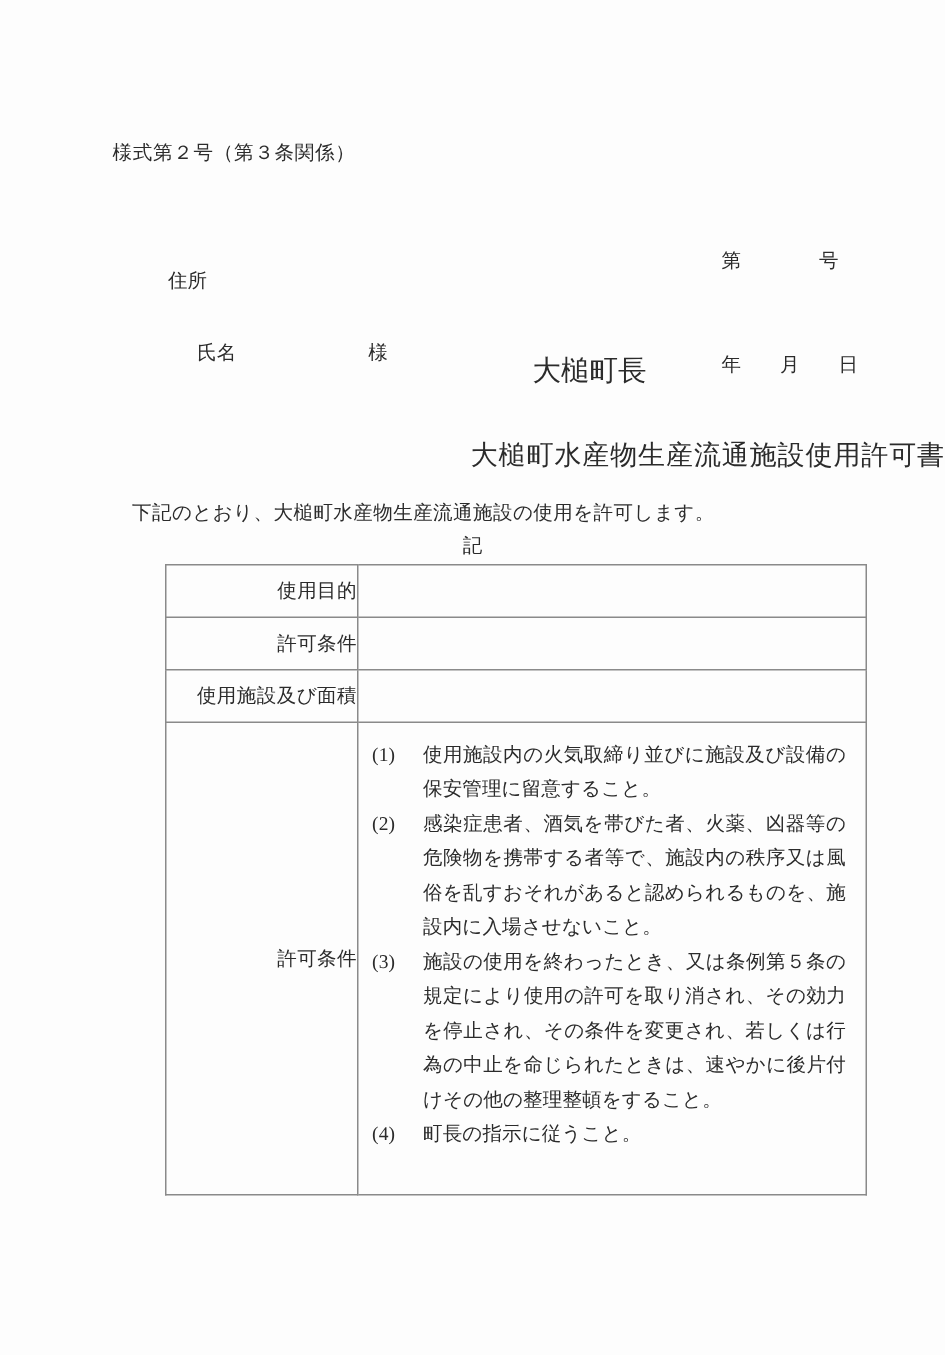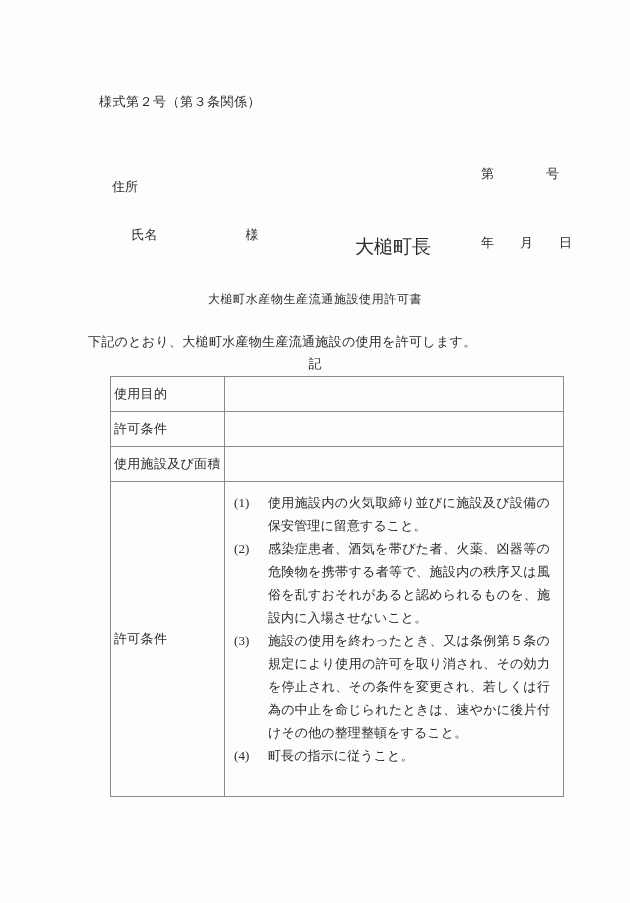--- a/index.html
+++ b/index.html
@@ -25,21 +25,20 @@
   }
 
   
   .form-number {
     position: absolute;
     left: 75px;
     top: 93px;
     font-size: 13px;
     letter-spacing: 0.5px;
     white-space: nowrap;
-    margin-left: 24px;
   }
 
   .doc-meta {
     position: absolute;
     right: 58px;
     top: 116px;
     font-size: 13px;
     line-height: 23px;
     text-align: left;
     white-space: pre;
@@ -74,22 +73,22 @@
     font-size: 19px;
     white-space: nowrap;
   }
 
   
   .doc-title {
     position: absolute;
     left: 0;
     right: 0;
     top: 291px;
-    text-align: center;
-    font-size: 12px;
+    text-align: right;
+    font-size: 18px;
     letter-spacing: 0.6px;
   }
 
   
   .lead {
     position: absolute;
     left: 88px;
     top: 333px;
     font-size: 13px;
     letter-spacing: 0.3px;
@@ -116,24 +115,25 @@
     table-layout: fixed;
     font-size: 13px;
   }
   .form-table td {
     border: 1px solid #8a8a8a;
     padding: 0;
     vertical-align: middle;
   }
   .form-table td.label {
     width: 110px;
-    padding-left: 3px;
+    padding-left: 17px;
     height: 34px;
     white-space: nowrap;
     letter-spacing: 0.3px;
+    text-align: right;
   }
   .form-table td.value {
     width: 338px;
   }
   .form-table tr.conditions-row td.label {
     vertical-align: middle;
   }
   .form-table tr.conditions-row td.value {
     vertical-align: top;
     height: 305px;

